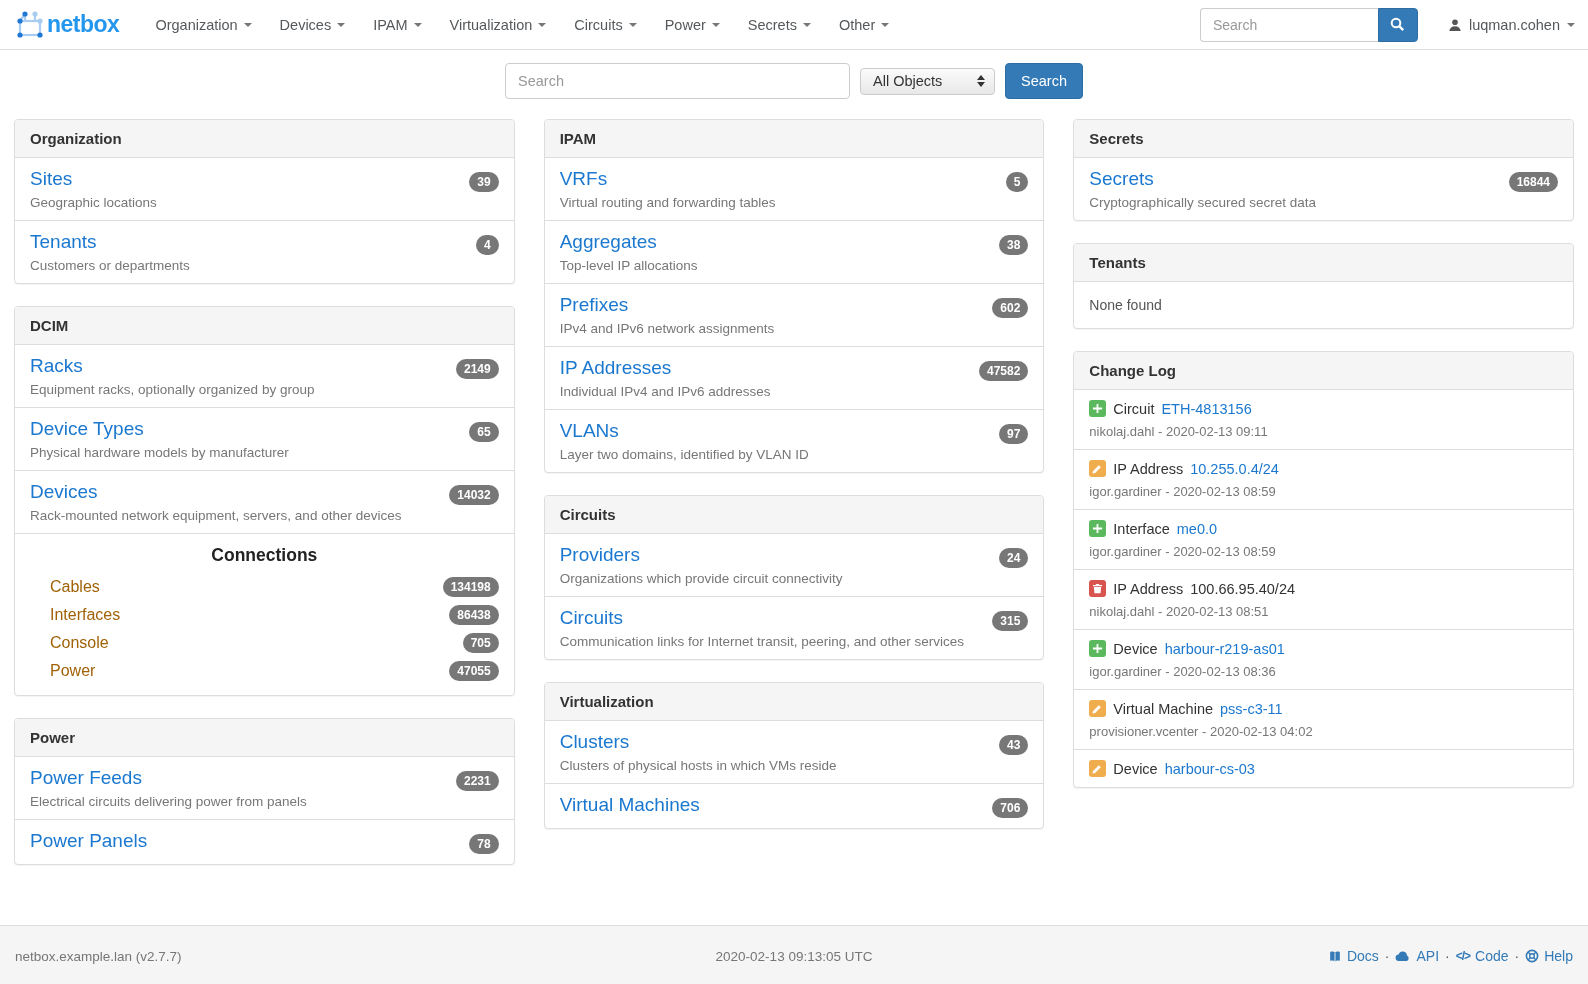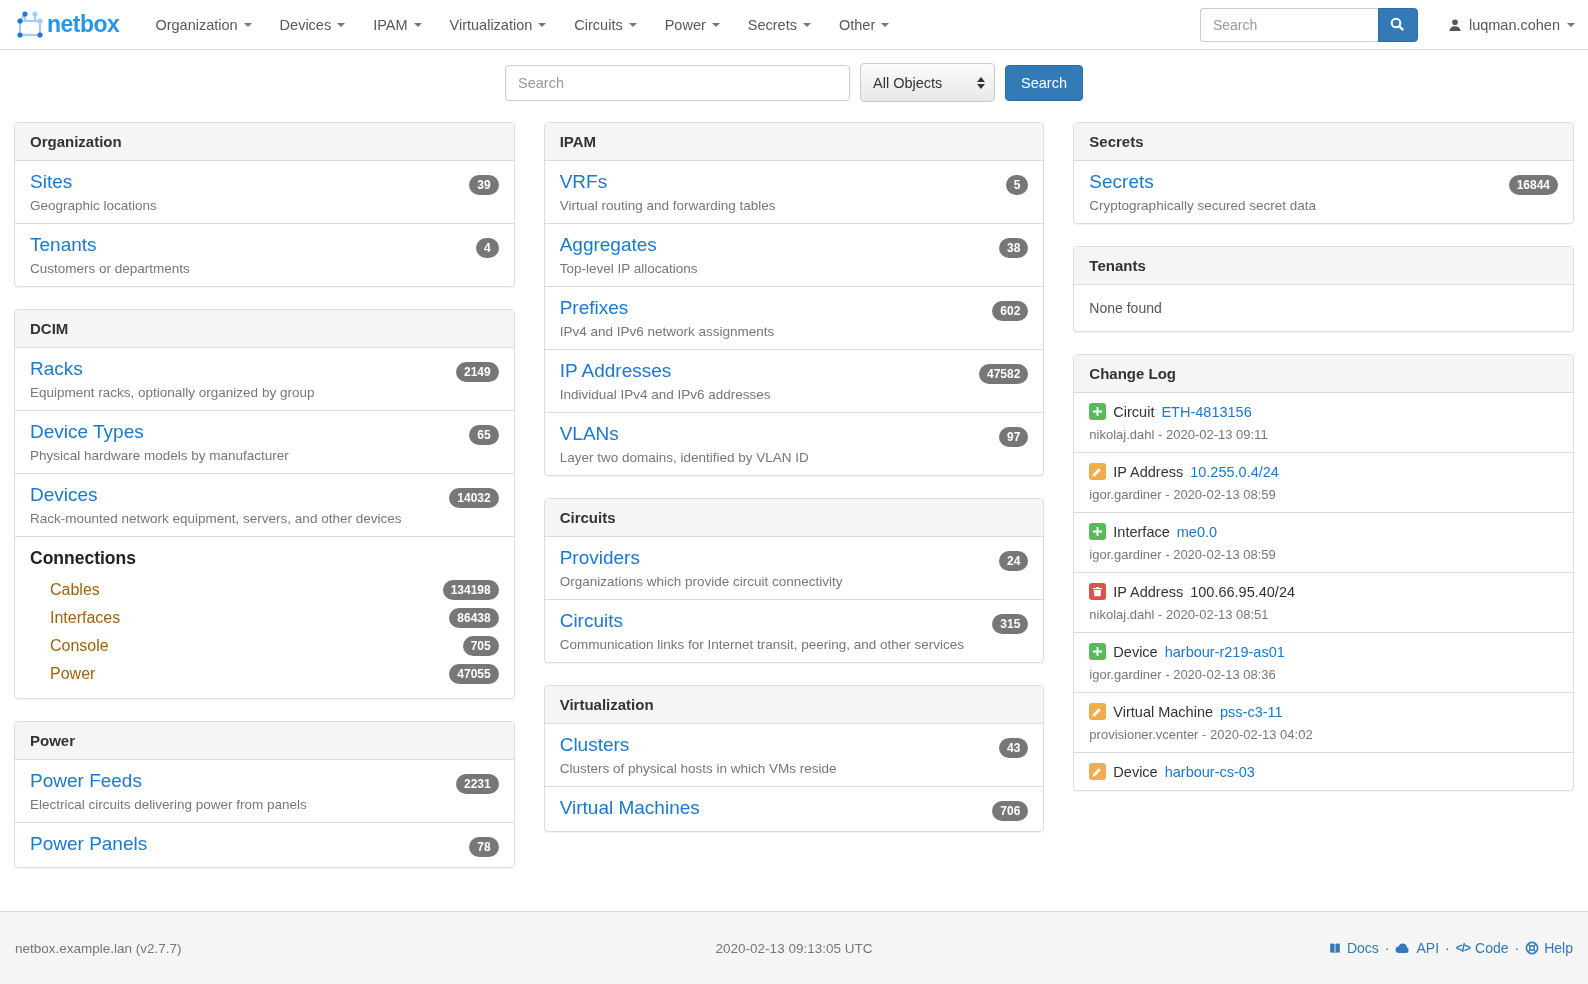--- a/index.html
+++ b/index.html
@@ -30,21 +30,21 @@
   .nav-search input::placeholder, .hero input::placeholder { color:#999; }
   .nav-search button { width:40px; height:34px; border:1px solid #2e6da4; background:#337ab7;
                        border-radius:0 4px 4px 0; display:flex; align-items:center; justify-content:center;
                        cursor:pointer; }
   .user-menu { display:flex; align-items:center; gap:7px; color:#55595c; font-size:14.5px; cursor:pointer; }
 
   
   .hero { display:flex; justify-content:center; align-items:center; gap:10px; padding:13px 0 20px; flex:none; }
   .hero input { width:345px; height:36px; border:1px solid #ccc; border-radius:4px;
                 padding:6px 12px; font-size:14.5px; outline:none; font-family:inherit; }
-  .scope-select { width:135px; height:39px; background:linear-gradient(#fbfbfb,#e8e8e8);
+  .scope-select { width:135px; height:27px; background:linear-gradient(#fbfbfb,#e8e8e8);
                   border:1px solid #ccc; border-radius:4px; display:flex; align-items:center;
                   justify-content:space-between; padding:0 9px 0 12px; font-size:14.5px; cursor:pointer; }
   .updown { display:flex; flex-direction:column; gap:2px; }
   .updown .up { width:0;height:0;border-left:4px solid transparent;border-right:4px solid transparent;border-bottom:5px solid #333; }
   .updown .down { width:0;height:0;border-left:4px solid transparent;border-right:4px solid transparent;border-top:5px solid #333; }
   .btn-primary { height:36px; padding:0 15px; background:#337ab7; border:1px solid #2e6da4;
                  border-radius:4px; color:#fff; font-size:14.5px; cursor:pointer; font-family:inherit; }
 
   
   .container { display:flex; gap:29px; padding:0 14px; align-items:flex-start; flex:1 0 auto; }
@@ -54,39 +54,39 @@
   .panel-heading { background:#f5f5f5; border-bottom:1px solid #ddd; padding:10px 15px;
                    font-weight:bold; font-size:15px; color:#333; border-radius:3px 3px 0 0; }
   .lg-item { padding:10px 15px; border-top:1px solid #ddd; overflow:hidden; }
   .panel-body > .lg-item:first-child { border-top:none; }
   .item-title { font-size:19px; font-weight:500; color:#1b78cf; }
   .item-desc { color:#777; font-size:13.5px; margin-top:5px; }
   .badge { float:right; background:#777; color:#fff; font-size:12px; font-weight:bold;
            padding:3px 8px; border-radius:10px; margin-top:4px; line-height:14px;margin-left:8px; }
   .empty-row { padding:15px; font-size:14px; color:#555; }
 
-  .conn-title { font-size:17.5px; font-weight:bold; color:#222; margin:1px 0 7px; }
+  .conn-title { font-size:17.5px; font-weight:bold; color:#222; margin:1px 0 7px;text-align:center; }
   .conn-row { display:flex; justify-content:space-between; align-items:center; padding:4px 0 4px 20px; }
   .conn-row a { color:#a16207; font-size:16px; }
   .conn-row .badge { float:none; margin:0; }
 
   
   .cl-row { padding:10px 15px; border-top:1px solid #ddd; }
   .panel-body > .cl-row:first-child { border-top:none; }
   .cl-line1 { display:flex; align-items:center; gap:7px; font-size:14.5px; }
   .cl-icon { width:17px; height:17px; border-radius:3px; display:inline-flex;
              align-items:center; justify-content:center; flex:none; }
   .cl-icon.create { background:#5cb85c; } .cl-icon.update { background:#f0ad4e; } .cl-icon.delete { background:#d9534f; }
   .cl-obj { color:#1b78cf; }
   .cl-obj.plain { color:#333; }
   .cl-meta { color:#777; font-size:13px; margin-top:7px; }
 
   
-  .footer { border-top:1px solid #ddd; background:#f5f5f5; padding:36px 15px; display:flex;
-            align-items:center; flex:none; margin-top:auto; height:59px; }
+  .footer { border-top:1px solid #ddd; background:#f5f5f5; padding:20px 15px; display:flex;
+            align-items:flex-end; flex:none; margin-top:auto; height:59px; }
   .footer-left { flex:1; color:#767676; font-size:13.5px; }
   .footer-center { color:#767676; font-size:13.5px; }
   .footer-right { flex:1; text-align:right; font-size:14px; color:#555;
                   display:flex; justify-content:flex-end; align-items:center; gap:6px; }
   .footer-right a { color:#337ab7; display:inline-flex; align-items:center; gap:5px; }
   .code-glyph { font-size:12px; font-weight:bold; letter-spacing:-1px; color:#337ab7; }
 </style>
 </head>
 <body>
 

